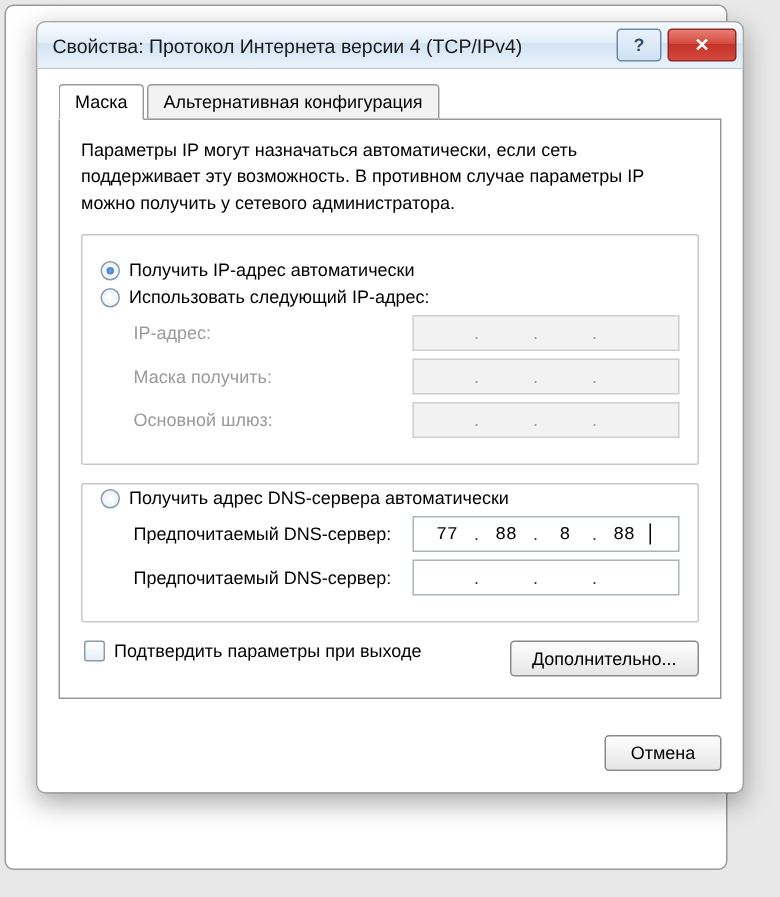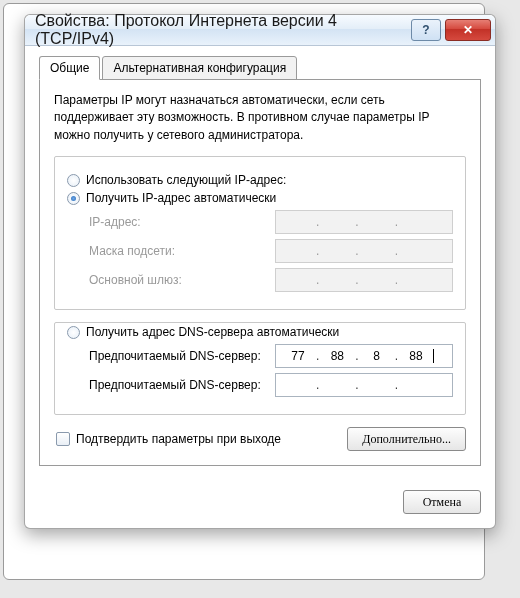--- a/index.html
+++ b/index.html
@@ -1,20 +1,20 @@
 <!DOCTYPE html>
 <html><head>
 <meta charset="utf-8">
 <style>
 html,body{margin:0;padding:0;font-family:"Segoe UI",Tahoma,sans-serif;font-size:12px;background:#ddd;color:#000}
 .backdrop{width:520px;height:598px;background:#e8e8e8;position:relative;overflow:hidden}
 .shadow-window{position:absolute;left:3px;top:3px;width:480px;height:575px;background:#fff;border:1px solid #9a9a9a;border-radius:6px}
 .dialog{position:absolute;left:24px;top:14px;width:470px;background:#fff;border:1px solid rgba(0,0,0,.35);border-radius:6px;box-shadow:0 6px 18px rgba(0,0,0,.35)}
 .titlebar{height:30px;background:linear-gradient(#f7fbff,#e4eef8 45%,#d3e3f4 46%,#e9f2fb);border-bottom:1px solid #b8c6d6;border-radius:6px 6px 0 0;display:flex;align-items:center;padding:0 4px 0 10px}
-.titlebar .title{flex:1;color:#1a1a1a;font-size:16px}
+.titlebar .title{flex:1;color:#1a1a1a;font-size:13px}
 .titlebar .btn{height:20px;border:1px solid #6d8aa8;border-radius:3px;margin-left:4px;display:flex;align-items:center;justify-content:center;background:linear-gradient(#eaf2fb,#cfe1f4);color:#30506f;font-weight:bold}
 .titlebar .help{width:28px}
 .titlebar .close{width:44px;background:linear-gradient(#e67e74,#d5493e 45%,#c23127 46%,#d5493e);border-color:#8a2c24;color:#fff}
 .body{padding:10px 14px 14px}
 .tabs{display:flex;align-items:flex-end;margin-bottom:-1px}
 .tab{padding:4px 10px;border:1px solid #9a9a9a;background:#fff;border-radius:3px 3px 0 0;margin-right:2px;position:relative}
 .tab.active{background:#fff;border-bottom:1px solid #fff;z-index:2}
 .tab.inactive{background:#f2f2f2}
 .pane{border:1px solid #9a9a9a;background:#fff;padding:12px 14px 14px;position:relative}
 .desc{line-height:1.45;margin-bottom:12px}
@@ -22,26 +22,26 @@
 fieldset.no-legend{padding-top:12px}
 legend{padding:0 4px}
 .radio-row{display:flex;align-items:center;margin:4px 0}
 .radio{appearance:none;width:13px;height:13px;border:1px solid #8a9aad;border-radius:50%;margin:0 6px 0 0;position:relative;background:radial-gradient(#fff,#e6eef7)}
 .radio:checked::after{content:"";position:absolute;left:3px;top:3px;width:5px;height:5px;border-radius:50%;background:radial-gradient(#6ea6e8,#2b6fb8)}
 .field-row{display:flex;align-items:center;margin:5px 0}
 .field-label{flex:1;padding-left:22px}
 .disabled{color:#9a9a9a}
 .ip-input{display:flex;align-items:center;width:168px;height:22px;border:1px solid #aab4bf;background:#fff;padding:0 4px;font-family:inherit}
 .ip-input.disabled{background:#f2f2f2;border-color:#cfcfcf}
-.oct{width:32px;border:none;outline:none;text-align:center;font-size:12px;background:transparent;font-family:Liberation Sans, sans-serif}
+.oct{width:32px;border:none;outline:none;text-align:center;font-size:12px;background:transparent;font-family:Liberation Mono, monospace}
 .dot{color:#333}
 .ip-input.disabled .dot{color:#9a9a9a}
-.bottom-row{display:flex;align-items:center;margin-top:6px}
+.bottom-row{display:flex;margin-top:6px}
 .checkbox{appearance:none;width:14px;height:14px;border:1px solid #8a9aad;border-radius:2px;margin:0 6px 0 2px;background:linear-gradient(#fff,#e9eff6)}
-.push-btn{height:24px;padding:0 14px;border:1px solid #8a8a8a;border-radius:3px;background:linear-gradient(#fdfdfd,#e6e6e6);font-family:Liberation Serif, serif;font-size:12px}
+.push-btn{height:24px;padding:0 14px;border:1px solid #8a8a8a;border-radius:3px;background:linear-gradient(#fdfdfd,#e6e6e6);font-family:Liberation Sans, sans-serif;font-size:12px}
 .dlg-buttons{display:flex;justify-content:flex-end;gap:8px;padding:10px 14px 14px}
 .dlg-buttons .push-btn{min-width:78px}
 .spacer{flex:1}
 .caret{display:inline-block;margin-left:-1px;border-left:1px solid #000;height:14px;vertical-align:middle}
 </style>
 </head>
 <body>
 
 <div class="backdrop">
   <div class="shadow-window"></div>
@@ -52,51 +52,51 @@
       <div class="btn help">
           <span>?</span>
         </div>
       <div class="btn close">
           <span>✕</span>
         </div>
     </div>
 
     <div class="body">
       <div class="tabs">
-        <div class="tab active">Общие</div>
+        <div class="tab active">Маска</div>
         <div class="tab inactive">Альтернативная конфигурация</div>
       </div>
 
       <div class="pane">
         <div class="desc">Параметры IP могут назначаться автоматически, если сеть поддерживает эту возможность. В противном случае параметры IP можно получить у сетевого администратора.</div>
 
         <fieldset class="no-legend">
           <div class="radio-row">
+            <input type="radio" class="radio" name="ipmode" checked="" style="">
+            <label>Получить IP-адрес автоматически</label>
+          </div>
+          <div class="radio-row">
             <input type="radio" class="radio" name="ipmode" style="">
             <label>Использовать следующий IP-адрес:</label>
-          </div>
-          <div class="radio-row">
-            <input type="radio" class="radio" name="ipmode" checked="" style="">
-            <label>Получить IP-адрес автоматически</label>
           </div>
 
           <div class="field-row">
             <span class="field-label disabled">IP-адрес:</span>
             <div class="ip-input disabled">
               <input class="oct" disabled="" style="">
                 <span class="dot">.</span>
               <input class="oct" disabled="" style="">
                 <span class="dot">.</span>
               <input class="oct" disabled="" style="">
                 <span class="dot">.</span>
               <input class="oct" disabled="" style="">
             </div>
           </div>
           <div class="field-row">
-            <span class="field-label disabled">Маска подсети:</span>
+            <span class="field-label disabled">Маска получить:</span>
             <div class="ip-input disabled">
               <input class="oct" disabled="" style="">
                 <span class="dot">.</span>
               <input class="oct" disabled="" style="">
                 <span class="dot">.</span>
               <input class="oct" disabled="" style="">
                 <span class="dot">.</span>
               <input class="oct" disabled="" style="">
             </div>
           </div>

